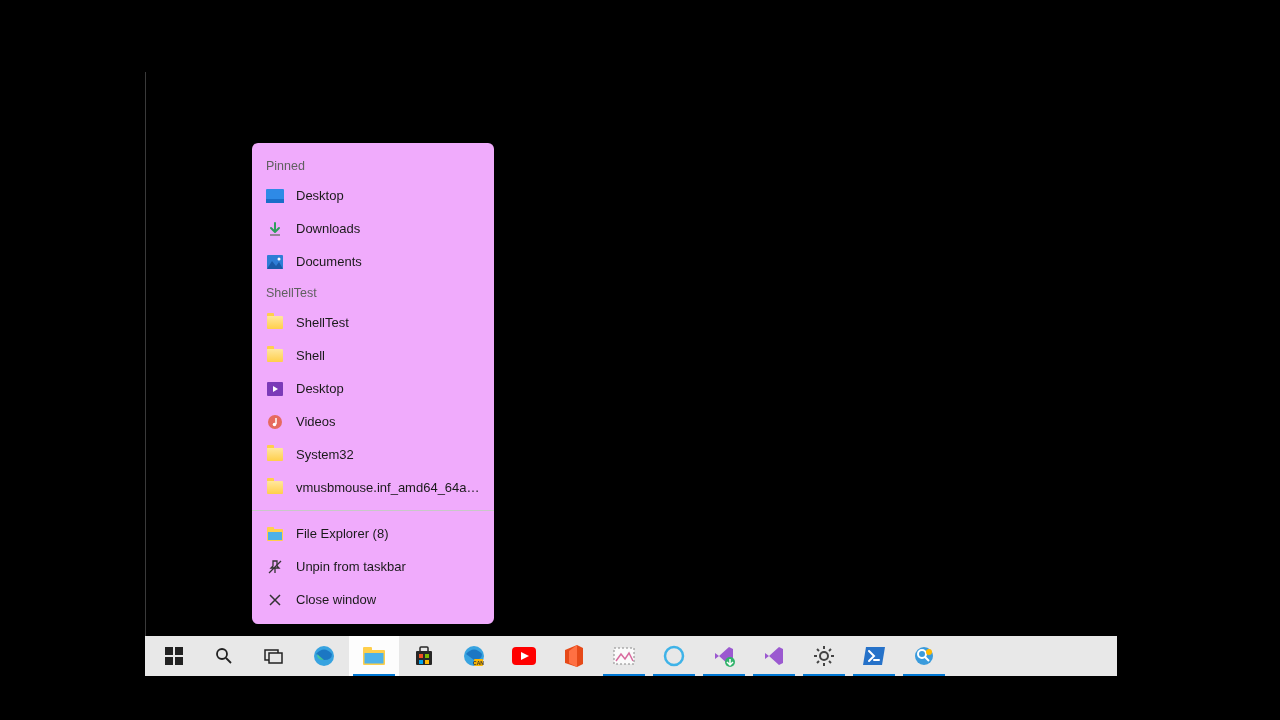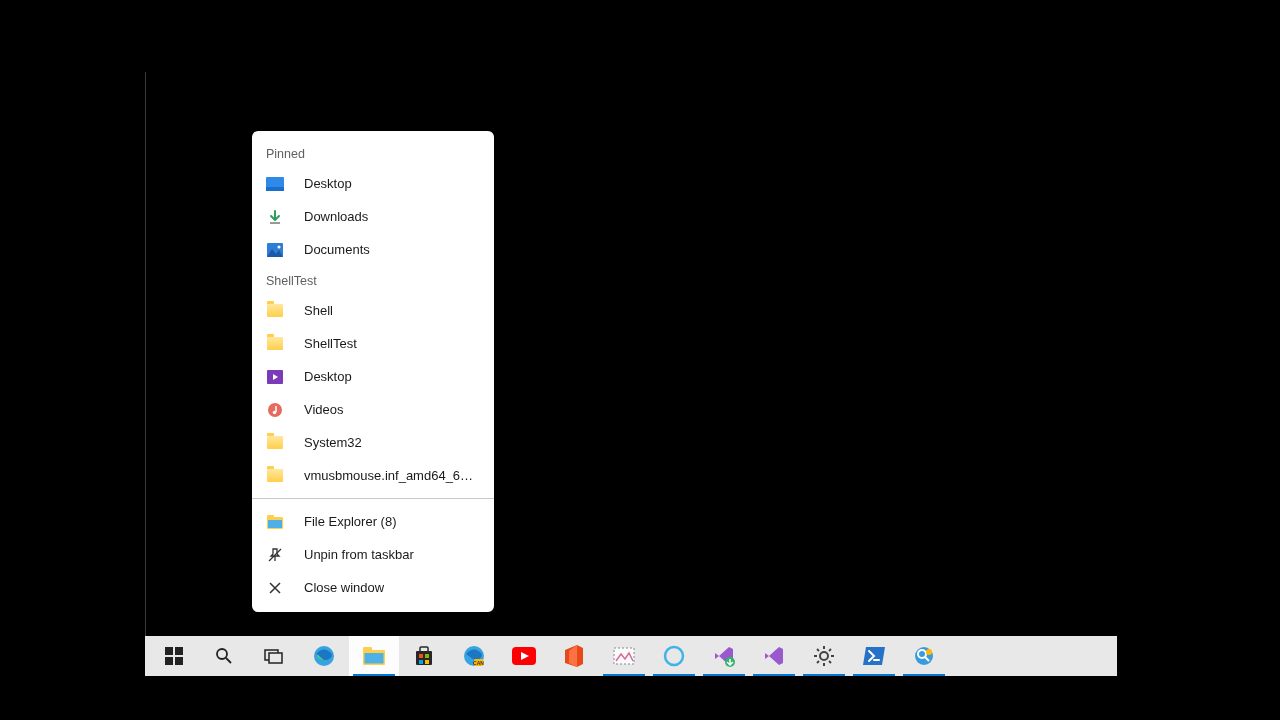--- a/index.html
+++ b/index.html
@@ -45,36 +45,36 @@
       position: absolute;
       bottom: 0;
       left: 4px;
       right: 4px;
       height: 2px;
       background: #0078d4;
     }
     .jumplist {
       position: absolute;
       left: 252px;
-      bottom: 108px;
+      bottom: 96px;
       width: 242px;
-      background: #ffffff;
+      background: #f0abfc;
       border-radius: 6px;
       padding: 8px 0;
       box-shadow: 0 4px 16px rgba(0,0,0,0.25);
     }
     .jl-section-header {
       padding: 8px 14px 6px;
       color: #606060;
       font-size: 12.5px;
     }
     .jl-item {
       display: flex;
       align-items: center;
-      gap: 20px;
+      gap: 12px;
       padding: 6px 14px;
       color: #1a1a1a;
       cursor: pointer;
       height: 33px;
     }
     .jl-icon {
       width: 18px;
       height: 18px;
       display: flex;
       align-items: center;
@@ -144,27 +144,27 @@
     </span>
     <span class="jl-label">Documents</span>
   </div>
 
   <div class="jl-section-header">ShellTest</div>
 
   <div class="jl-item">
     <span class="jl-icon">
         <div class="folder-icon"></div>
       </span>
-    <span class="jl-label">Shell</span>
+    <span class="jl-label">ShellTest</span>
   </div>
   <div class="jl-item">
     <span class="jl-icon">
         <div class="folder-icon"></div>
       </span>
-    <span class="jl-label">ShellTest</span>
+    <span class="jl-label">Shell</span>
   </div>
   <div class="jl-item">
     <span class="jl-icon">
       <svg width="16" height="14" viewBox="0 0 16 14">
           <rect width="16" height="14" rx="1" fill="#7b3ab8"></rect>
           <path d="M6 4 L11 7 L6 10 Z" fill="#fff"></path>
         </svg>
     </span>
     <span class="jl-label">Desktop</span>
   </div>

